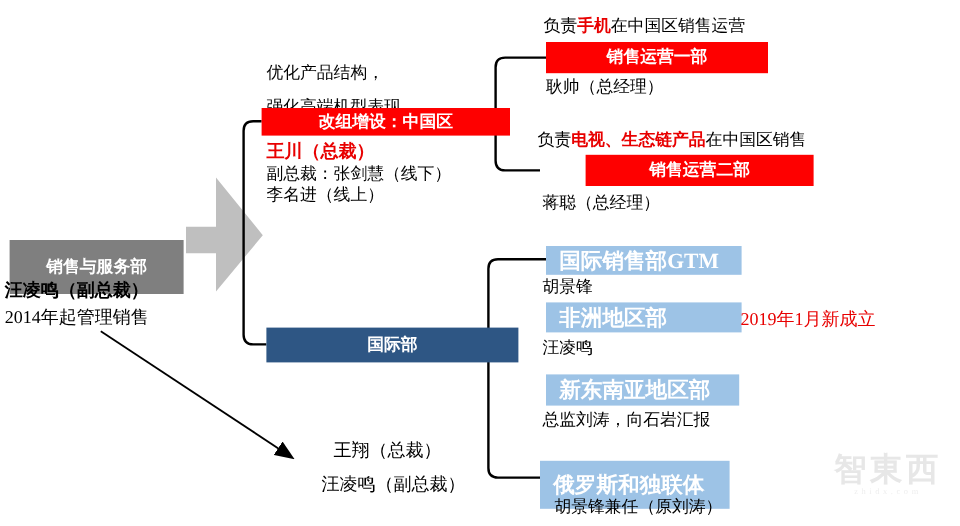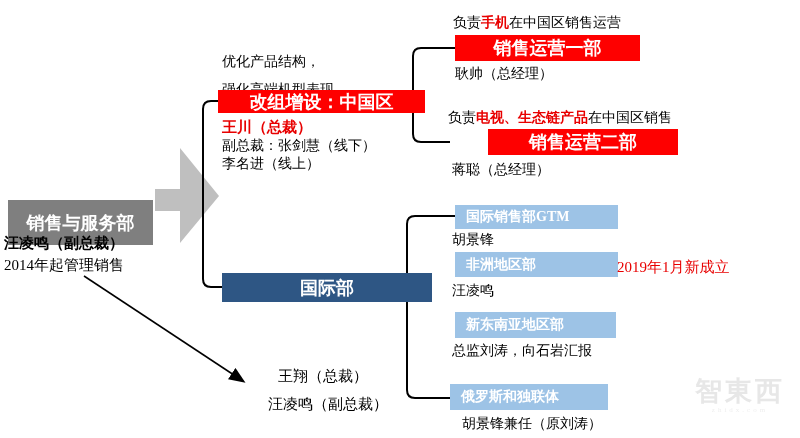--- a/index.html
+++ b/index.html
@@ -9,28 +9,28 @@
     color:#000;overflow:hidden;
   }
   #connector-layer{position:absolute;left:0;top:0;width:800px;height:438px;}
   .abs{position:absolute;white-space:nowrap;}
   .t14{font-size:14px;line-height:17px;}
   .t15{font-size:15px;line-height:18px;}
   .bold{font-weight:bold;}
   .red-text{color:#e80000;}
   .box{
     position:absolute;display:flex;align-items:center;justify-content:center;
-    color:#ffffff;font-weight:bold;font-size:18px;white-space:nowrap;
+    color:#ffffff;font-weight:bold;font-size:14px;white-space:nowrap;
   }
   .box-red{background:#fe0000;}
   .box-gray{background:#7f7f7f;}
   .box-darkblue{background:#2e5684;}
   .box-lightblue{
     background:#9dc3e6;justify-content:flex-start;padding-left:11px;
-    font-size:14px;
+    font-size:18px;
   }
   .watermark{
     position:absolute;left:684px;top:376px;width:112px;text-align:center;
     color:#e7e7e7;user-select:none;
   }
   .watermark .wm-logo{font-size:27px;font-weight:bold;letter-spacing:3px;line-height:30px;}
   .watermark .wm-url{font-size:7px;letter-spacing:3px;color:#eeeeee;line-height:9px;}
 </style>
 </head>
 <body>
@@ -83,21 +83,21 @@
   <div class="box box-lightblue" style="left:455px;top:205px;width:152px;height:24px;">国际销售部GTM</div>
   <div class="abs t14" style="left:452px;top:231px;">胡景锋</div>
 
   <div class="box box-lightblue" style="left:455px;top:252px;width:152px;height:25px;">非洲地区部</div>
   <div class="abs t15 red-text" style="left:617px;top:258px;">2019年1月新成立</div>
   <div class="abs t14" style="left:452px;top:282px;">汪凌鸣</div>
 
   <div class="box box-lightblue" style="left:455px;top:312px;width:150px;height:26px;">新东南亚地区部</div>
   <div class="abs t14" style="left:452px;top:342px;">总监刘涛，向石岩汇报</div>
 
-  <div class="box box-lightblue" style="left:450px;top:384px;width:147px;height:26px;">俄罗斯和独联体</div>
+  <div class="box box-lightblue" style="left:450px;top:384px;width:147px;height:40px;">俄罗斯和独联体</div>
   <div class="abs t14" style="left:462px;top:415px;">胡景锋兼任（原刘涛）</div>
 
   <div class="abs t15" style="left:278px;top:367px;">王翔（总裁）</div>
   <div class="abs t15" style="left:268px;top:395px;">汪凌鸣（副总裁）</div>
 
   <div class="watermark">
     <div class="wm-logo">智東西</div>
     <div class="wm-url">zhidx.com</div>
   </div>
 

